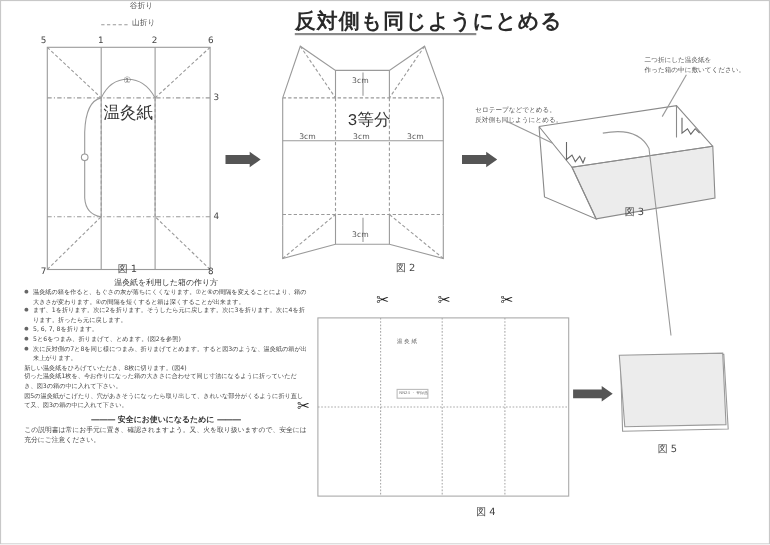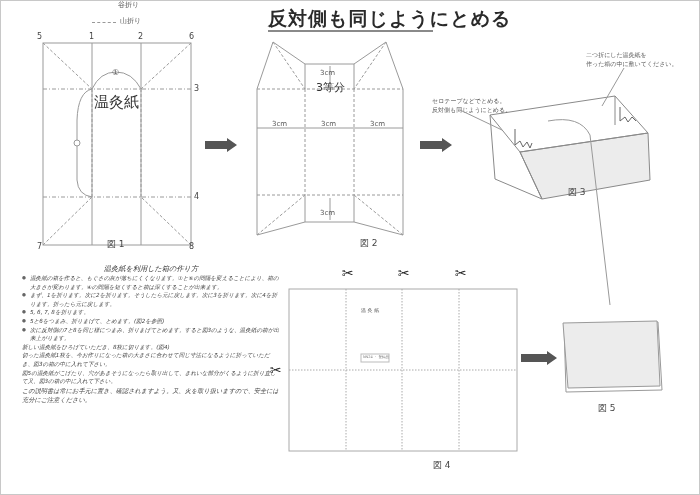--- a/index.html
+++ b/index.html
@@ -12,21 +12,21 @@
   .title {
     left: 268px; top: 6px; font-size: 19px; font-weight: bold; color: #2a2a2a; letter-spacing: 1px;
   }
   .title-underline { left: 268px; top: 30px; width: 165px; height: 2px; background: #8a8a8a; }
   .legend-top { left: 118px; top: 0px; font-size: 7px; color: #555; }
   .legend-mtn { left: 92px; top: 18px; font-size: 7px; color: #555; }
   .legend-line { left: 92px; top: 22px; width: 24px; border-top: 1px dashed #999; }
   .fig-label { font-size: 9px; color: #444; }
   svg { position: absolute; overflow: visible; }
   .small { font-size: 6px; color: #555; line-height: 9px; }
-  .instr { left: 22px; top: 264px; width: 258px; font-size: 5.6px; line-height: 8.6px; color: #444; font-style: italic; }
+  .instr { left: 22px; top: 252px; width: 258px; font-size: 5.6px; line-height: 8.6px; color: #444; }
   .instr h3 { margin: 0; text-align: center; font-size: 7.2px; font-weight: normal; color: #333; line-height: 10px; }
   .instr h3.bold { font-weight: bold; }
   .instr ul { margin: 0; padding: 0; list-style: none; }
   .instr li { position: relative; padding-left: 8px; }
   .instr li::before { content: "\25CF"; position: absolute; left: 0; top: 0; font-size: 4.5px; color: #666; }
   .instr p { margin: 0; }
   .arrow { width: 32px; height: 14px; }
   .scissor { font-size: 14px; color: #222; }
 </style>
 </head>
@@ -92,21 +92,21 @@
     <polyline points="2,165 2,195 50,182 99,182 148,195 148,165"></polyline>
     <line x1="50" y1="155" x2="50" y2="182"></line>
     <line x1="99" y1="155" x2="99" y2="182"></line>
     <line x1="2" y1="195" x2="50" y2="155" stroke-dasharray="3,2"></line>
     <line x1="148" y1="195" x2="99" y2="155" stroke-dasharray="3,2"></line>
     <line x1="75" y1="26" x2="75" y2="47"></line>
     <line x1="75" y1="158" x2="75" y2="180"></line>
   </g>
 </svg>
 <div class="abs" style="left:320px;top:69px;font-size:7px;color:#555;">3cm</div>
-<div class="abs" style="left:316px;top:80px;font-size:11px;color:#333;">3等分</div>
+<div class="abs" style="left:316px;top:100px;font-size:15px;color:#333;font-family:Liberation Mono, monospace;">3等分</div>
 <div class="abs" style="left:272px;top:120px;font-size:7px;color:#555;">3cm</div>
 <div class="abs" style="left:321px;top:120px;font-size:7px;color:#555;">3cm</div>
 <div class="abs" style="left:370px;top:120px;font-size:7px;color:#555;">3cm</div>
 <div class="abs" style="left:320px;top:209px;font-size:7px;color:#555;">3cm</div>
 <div class="abs fig-label" style="left:317px;top:237px;padding-left:43px;">図 2</div>
 
 <svg class="arrow" style="left:420px;top:138px;" width="32" height="14">
   <polygon points="0,3 22,3 22,0 32,7 22,14 22,11 0,11" fill="#555"></polygon>
 </svg>
 
@@ -169,14 +169,17 @@
   <ul>
     <li>温灸紙の箱を作ると、もぐさの灰が落ちにくくなります。⑦と⑥の間隔を変えることにより、箱の大きさが変わります。④の間隔を短くすると箱は深くすることが出来ます。</li>
     <li>まず、1を折ります。次に2を折ります。そうしたら元に戻します。次に3を折ります。次に4を折ります。折ったら元に戻します。</li>
     <li>5, 6, 7, 8を折ります。</li>
     <li>5と6をつまみ、折りまげて、とめます。(図2を参照)</li>
     <li>次に反対側の7と8を同じ様につまみ、折りまげてとめます。すると図3のような、温灸紙の箱が出来上がります。</li>
   </ul>
   <p>新しい温灸紙をひろげていただき、8枚に切ります。(図4)</p>
   <p>切った温灸紙1枚を、今お作りになった箱の大きさに合わせて同じ寸法になるように折っていただき、図3の箱の中に入れて下さい。</p>
   <p>図5の温灸紙がこげたり、穴があきそうになったら取り出して、きれいな部分がくるように折り直して又、図3の箱の中に入れて下さい。</p>
+  <h3 class="bold" style="margin-top:3px;">
+    <span>――― </span><span>安全にお使いになるために</span><span> ―――</span>
+  </h3>
   <p style="font-size:6.2px;line-height:9px;">この説明書は常にお手元に置き、確認されますよう。又、火を取り扱いますので、安全には充分にご注意ください。</p>
 </div>
 
 </body></html>

